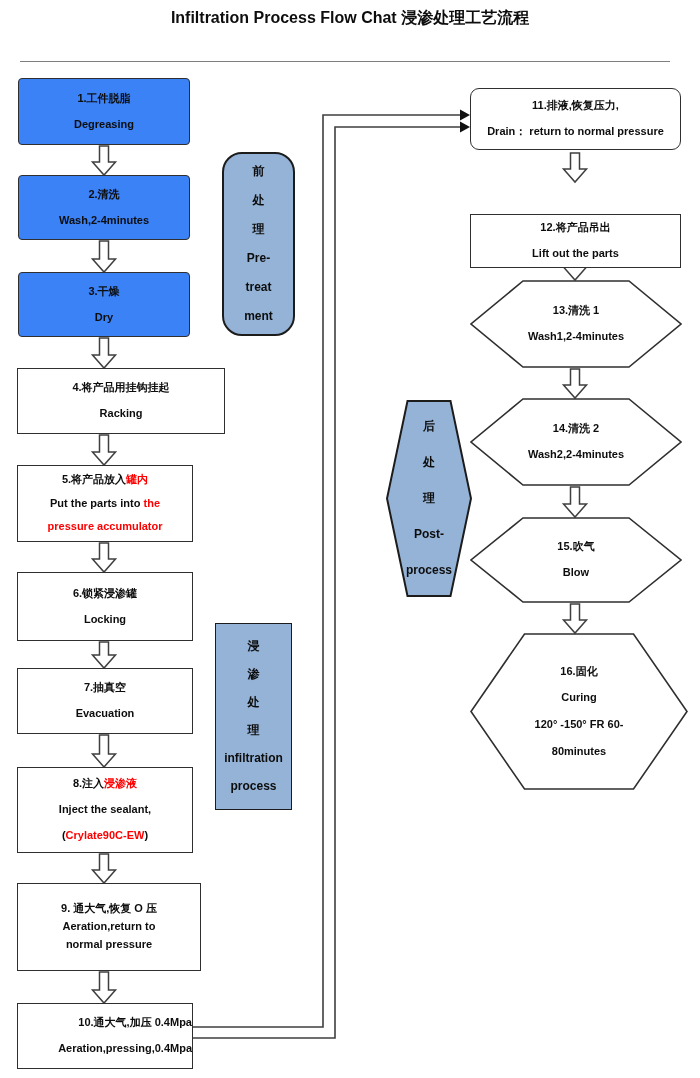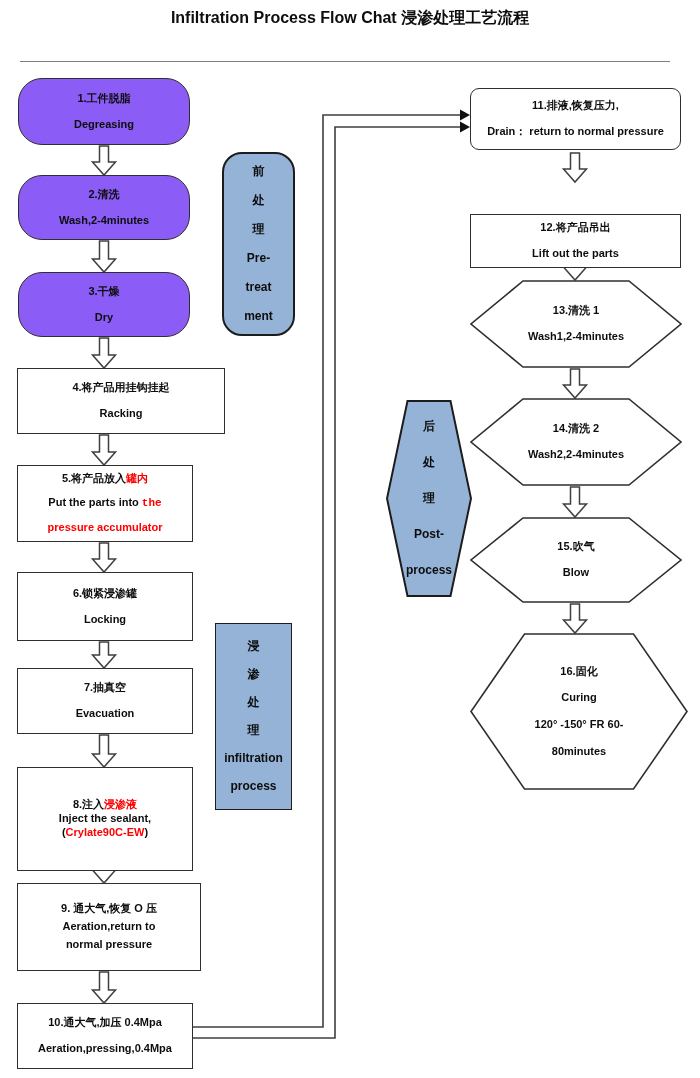--- a/index.html
+++ b/index.html
@@ -16,21 +16,21 @@
     position:absolute;left:20px;top:61px;width:650px;height:0;
     border-top:1.5px solid var(--divider);
   }
   .node{
     position:absolute;display:flex;flex-direction:column;justify-content:center;
     align-items:center;text-align:center;font-weight:bold;font-size:11px;
     box-sizing:border-box;z-index:2;row-gap:12px;
   }
   .node .line{line-height:1.25;white-space:nowrap;position:relative;z-index:1;}
   .shape-rect{border:1.6px solid var(--border);background:#fff;}
-  .shape-round{border:1.8px solid var(--border);background:#8b5cf6;border-radius:24px;}
+  .shape-round{border:1.8px solid var(--border);background:#3b82f6;border-radius:4px;}
   .blue{background:var(--blue);font-size:12px;}
   .blue.shape-round{border-radius:20px;border:2px solid #1c1c1c;}
   .blue.shape-rect{border:1.8px solid #1c1c1c;}
   .shape-hex{border:none;background:transparent;}
   .shape-hex > svg{position:absolute;inset:0;z-index:0;}
   #arrow-layer{position:absolute;left:0;top:0;z-index:1;}
 </style>
 </head>
 <body>
 
@@ -95,42 +95,42 @@
     <div class="node shape-round" style="left: 18px; top: 272px; width: 172px; height: 65px;">
       <div class="line"><span>3.干燥</span></div>
       <div class="line"><span>Dry</span></div>
     </div>
     <div class="node shape-rect" style="left: 17px; top: 368px; width: 208px; height: 66px;">
       <div class="line"><span>4.将产品用挂钩挂起</span></div>
       <div class="line"><span>Racking</span></div>
     </div>
     <div class="node shape-rect" style="left: 17px; top: 465px; width: 176px; height: 77px; row-gap: 10px;">
       <div class="line"><span>5.将产品放入</span><span style="color: rgb(255, 0, 0);">罐内</span></div>
-      <div class="line"><span>Put the parts into </span><span style="color: rgb(255, 0, 0); font-family: Liberation Mono, monospace;">the</span></div>
+      <div class="line"><span>Put the parts into </span><span style="color: rgb(255, 0, 0);">the</span></div>
       <div class="line"><span style="color: rgb(255, 0, 0);">pressure accumulator</span></div>
     </div>
     <div class="node shape-rect" style="left: 17px; top: 572px; width: 176px; height: 69px;">
       <div class="line"><span>6.锁紧浸渗罐</span></div>
       <div class="line"><span>Locking</span></div>
     </div>
     <div class="node shape-rect" style="left: 17px; top: 668px; width: 176px; height: 66px;">
       <div class="line"><span>7.抽真空</span></div>
       <div class="line"><span>Evacuation</span></div>
     </div>
-    <div class="node shape-rect" style="left: 17px; top: 767px; width: 176px; height: 104px; row-gap: 0;">
+    <div class="node shape-rect" style="left: 17px; top: 767px; width: 176px; height: 86px; row-gap: 12px;">
       <div class="line"><span>8.注入</span><span style="color: rgb(255, 0, 0);">浸渗液</span></div>
       <div class="line"><span>Inject the sealant,</span></div>
       <div class="line"><span>(</span><span style="color: rgb(255, 0, 0);">Crylate90C-EW</span><span>)</span></div>
     </div>
     <div class="node shape-rect" style="left: 17px; top: 883px; width: 184px; height: 88px; row-gap: 4px;">
       <div class="line"><span>9. 通大气,恢复 O 压</span></div>
       <div class="line"><span>Aeration,return to</span></div>
       <div class="line"><span>normal pressure</span></div>
     </div>
-    <div class="node shape-rect" style="left: 17px; top: 1003px; width: 176px; height: 66px;">
+    <div class="node shape-rect" style="left: 17px; top: 1003px; width: 176px; height: 66px; align-items: flex-end;">
       <div class="line"><span>10.通大气,加压 0.4Mpa</span></div>
       <div class="line"><span>Aeration,pressing,0.4Mpa</span></div>
     </div>
     <div class="node shape-rect" style="left: 470px; top: 88px; width: 211px; height: 62px; border-radius: 9px;">
       <div class="line"><span>11.排液,恢复压力,</span></div>
       <div class="line"><span>Drain： return to normal pressure</span></div>
     </div>
     <div class="node shape-rect" style="left: 470px; top: 182px; width: 211px; height: 54px; margin-top: 32px;">
       <div class="line"><span>12.将产品吊出</span></div>
       <div class="line"><span>Lift out the parts</span></div>

